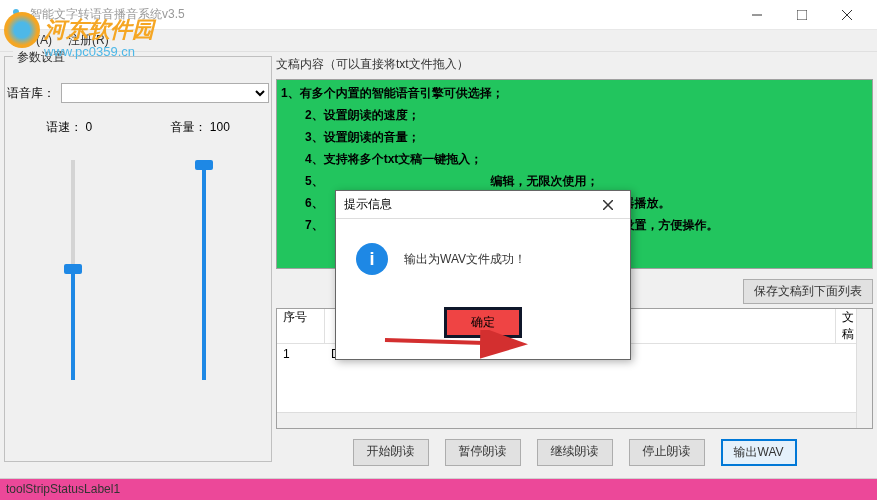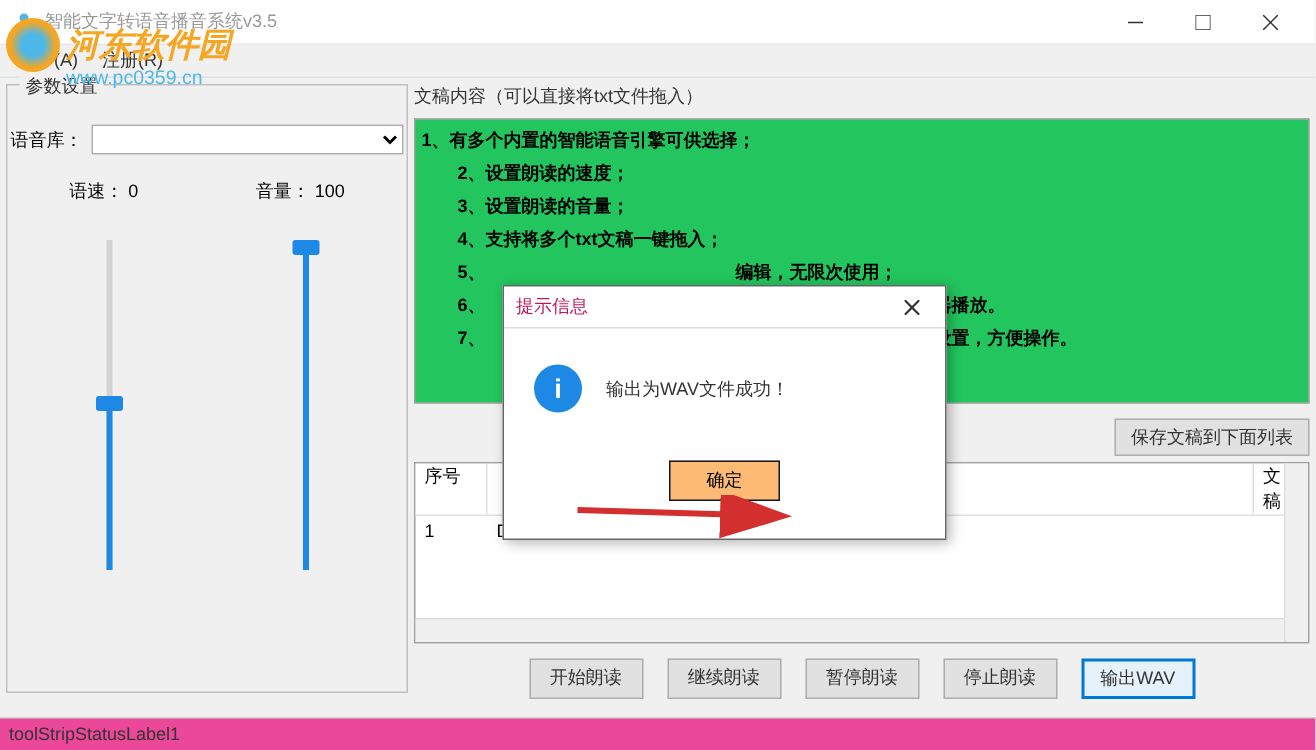--- a/index.html
+++ b/index.html
@@ -52,27 +52,27 @@
 .list-scroll-h { position: absolute; bottom: 0; left: 0; right: 16px; height: 16px; background: #f0f0f0; border-top: 1px solid #ddd; }
 .list-scroll-v { position: absolute; right: 0; top: 0; bottom: 0; width: 16px; background: #f0f0f0; border-left: 1px solid #ddd; }
 
 .bottom-btns { display: flex; justify-content: center; gap: 16px; margin-top: 6px; }
 .highlight-btn { border: 2px solid #0078d7; background: #e5f1fb; }
 
 .statusbar { position: absolute; bottom: 0; left: 0; right: 0; height: 22px; background: #ec4899; border-top: 1px solid #d0d0d0; padding: 3px 6px; color: #333; }
 
 .dialog { position: absolute; top: 190px; left: 335px; width: 296px; height: 170px; background: #fff; border: 1px solid #666; box-shadow: 2px 2px 8px rgba(0,0,0,0.3); z-index: 100; }
 .dialog-title { height: 28px; display: flex; align-items: center; padding: 0 8px; border-bottom: 1px solid #ddd; }
-.dialog-title-text { flex: 1; color: #be185d; }
+.dialog-title-text { flex: 1; color: #000000; }
 .dialog-close { width: 28px; height: 28px; display: flex; align-items: center; justify-content: center; }
 .dialog-body { display: flex; align-items: center; padding: 24px 20px; gap: 16px; }
 .dialog-icon { width: 32px; height: 32px; border-radius: 50%; background: #1e88e5; color: #fff; display: flex; align-items: center; justify-content: center; font-size: 18px; font-weight: bold; }
 .dialog-msg { color: #333; }
 .dialog-footer { display: flex; justify-content: center; padding: 8px; }
-.dialog-btn { border: 1px solid #0f172a; background: #fdba74; padding: 4px 24px; }
+.dialog-btn { border: 3px solid #0f172a; background: #ef4444; padding: 4px 24px; }
 
 .arrow { position: absolute; top: 330px; left: 380px; z-index: 101; pointer-events: none; }
 </style>
 </head>
 <body>
 
 <div class="titlebar">
   <svg class="titlebar-icon" viewBox="0 0 16 16">
       <circle cx="8" cy="5" r="3" fill="#4db8e8"></circle>
       <rect x="7" y="8" width="2" height="5" fill="#4db8e8"></rect>
@@ -164,22 +164,22 @@
       </div>
       <div class="list-row">
         <div class="list-cell" style="width:48px">1</div>
         <div class="list-cell" style="width:36px">D:\</div>
       </div>
       <div class="list-scroll-h"></div>
       <div class="list-scroll-v"></div>
     </div>
     <div class="bottom-btns">
       <div class="btn">开始朗读</div>
+      <div class="btn">暂停朗读</div>
       <div class="btn">继续朗读</div>
-      <div class="btn">暂停朗读</div>
       <div class="btn">停止朗读</div>
       <div class="btn highlight-btn">输出WAV</div>
     </div>
   </div>
 </div>
 
 <div class="statusbar">toolStripStatusLabel1</div>
 
 <div class="dialog">
   <div class="dialog-title">

